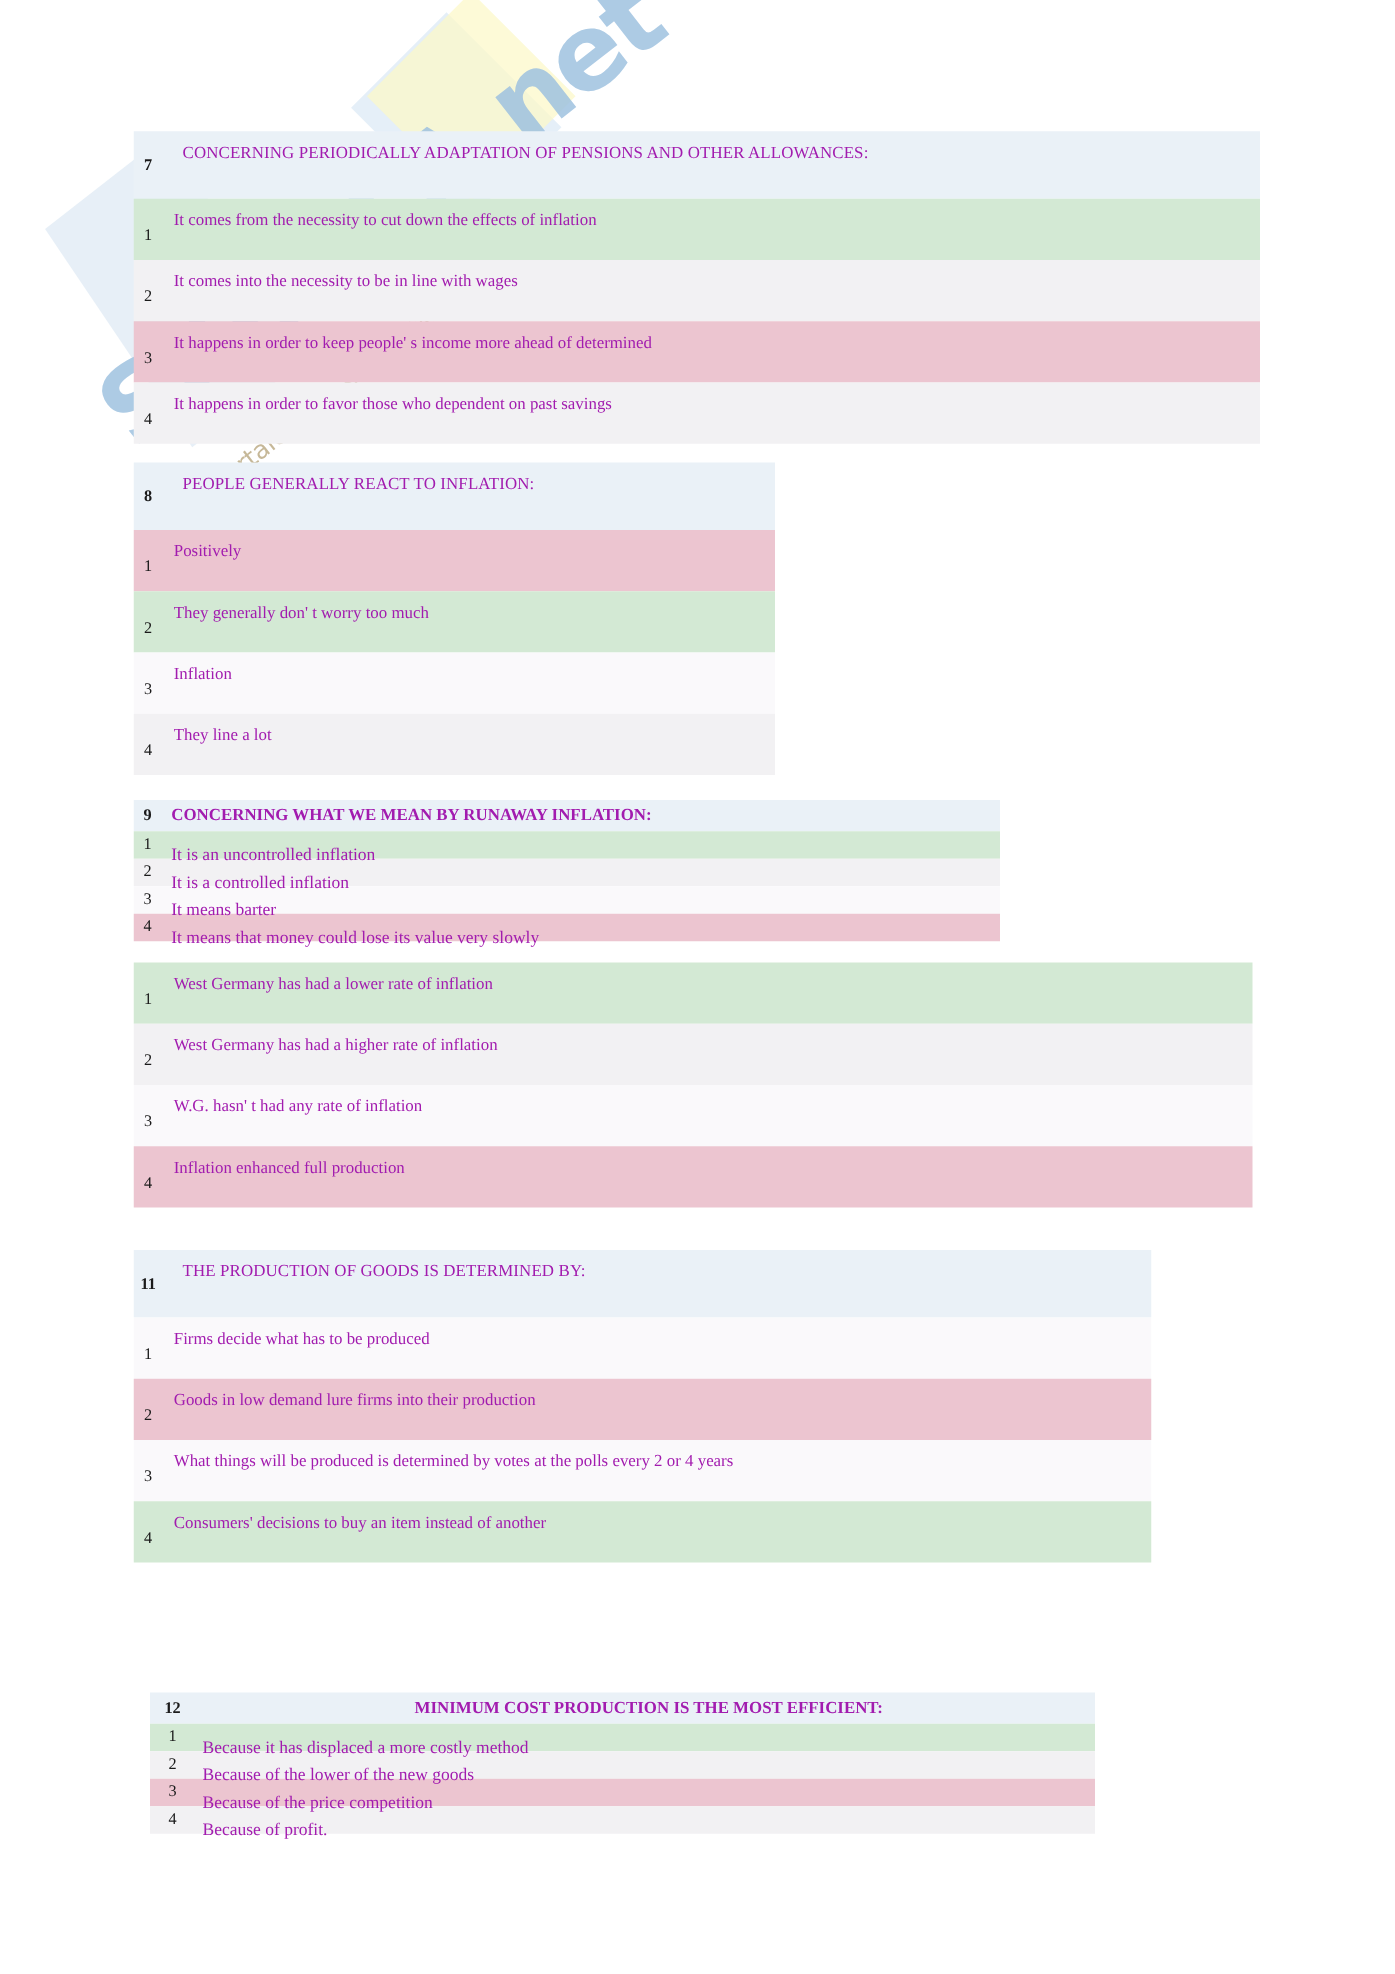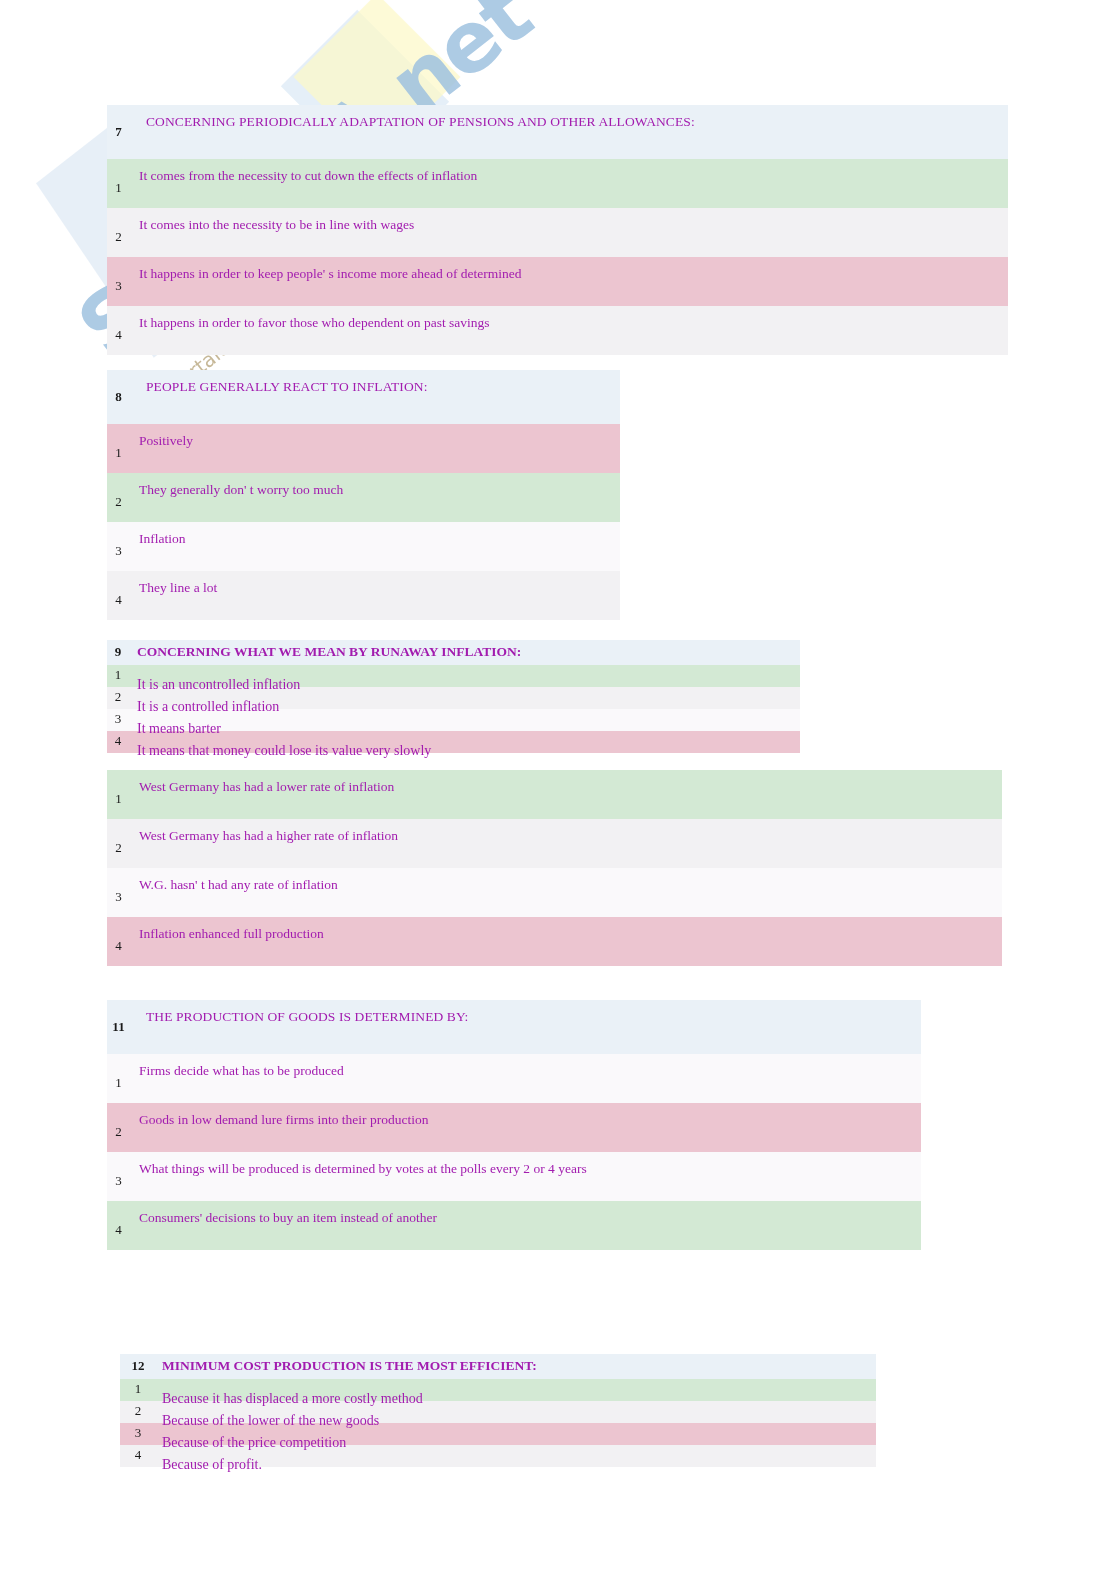--- a/index.html
+++ b/index.html
@@ -140,21 +140,21 @@
     width: 22px;
     font-size: 13px;
     padding-top: 2px;
   }
   .compact .opt .txt {
     font-size: 14px;
     padding: 12px 0 0 8px;
   }
   .compact.wide-num .hdr .num,
   .compact.wide-num .opt .num { width: 36px; }
-  .compact.wide-num .hdr .txt { padding-left: 6px; }
+  .compact.wide-num .hdr .txt { padding-left: 6px; text-align: center; }
   .compact.wide-num .opt .txt { padding-left: 6px; }
 
   
   .c-green   { background: #d3e9d4; }
   .c-pink    { background: #ecc5d0; }
   .c-neutral { background: #f2f1f3; }
   .c-plain   { background: #faf9fb; }
 </style>
 </head>
 <body>

